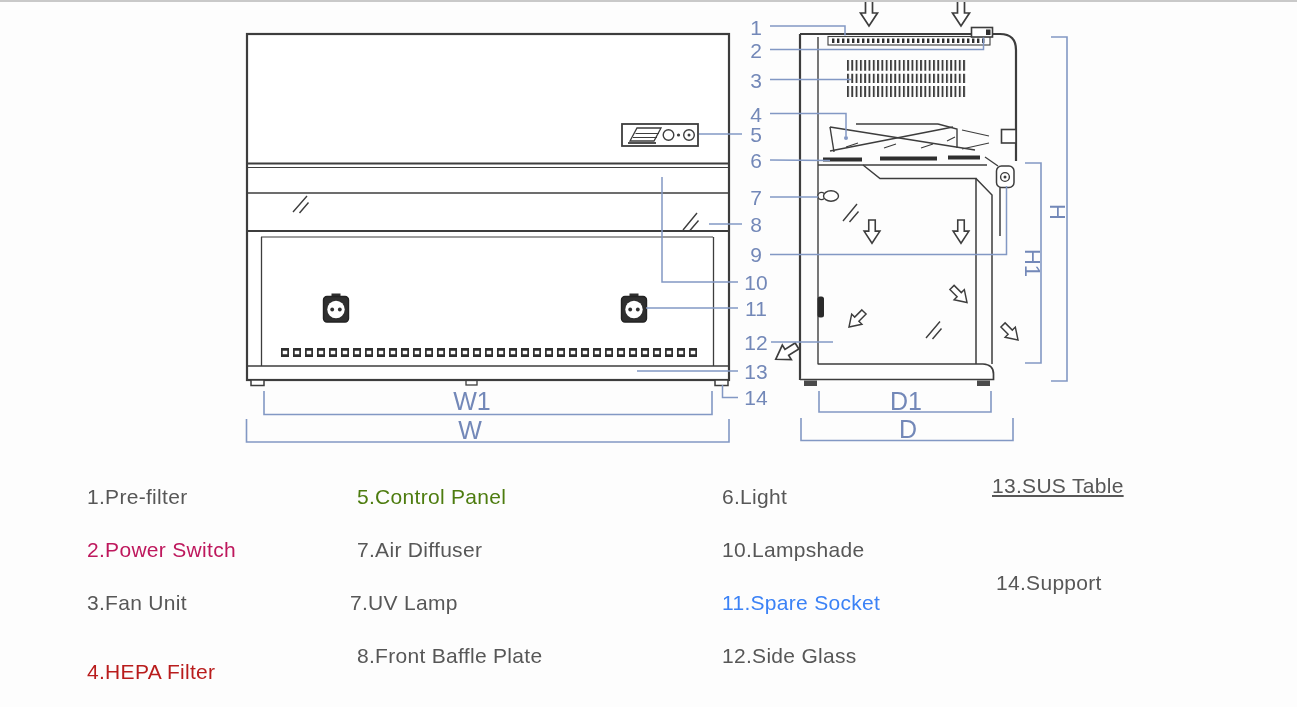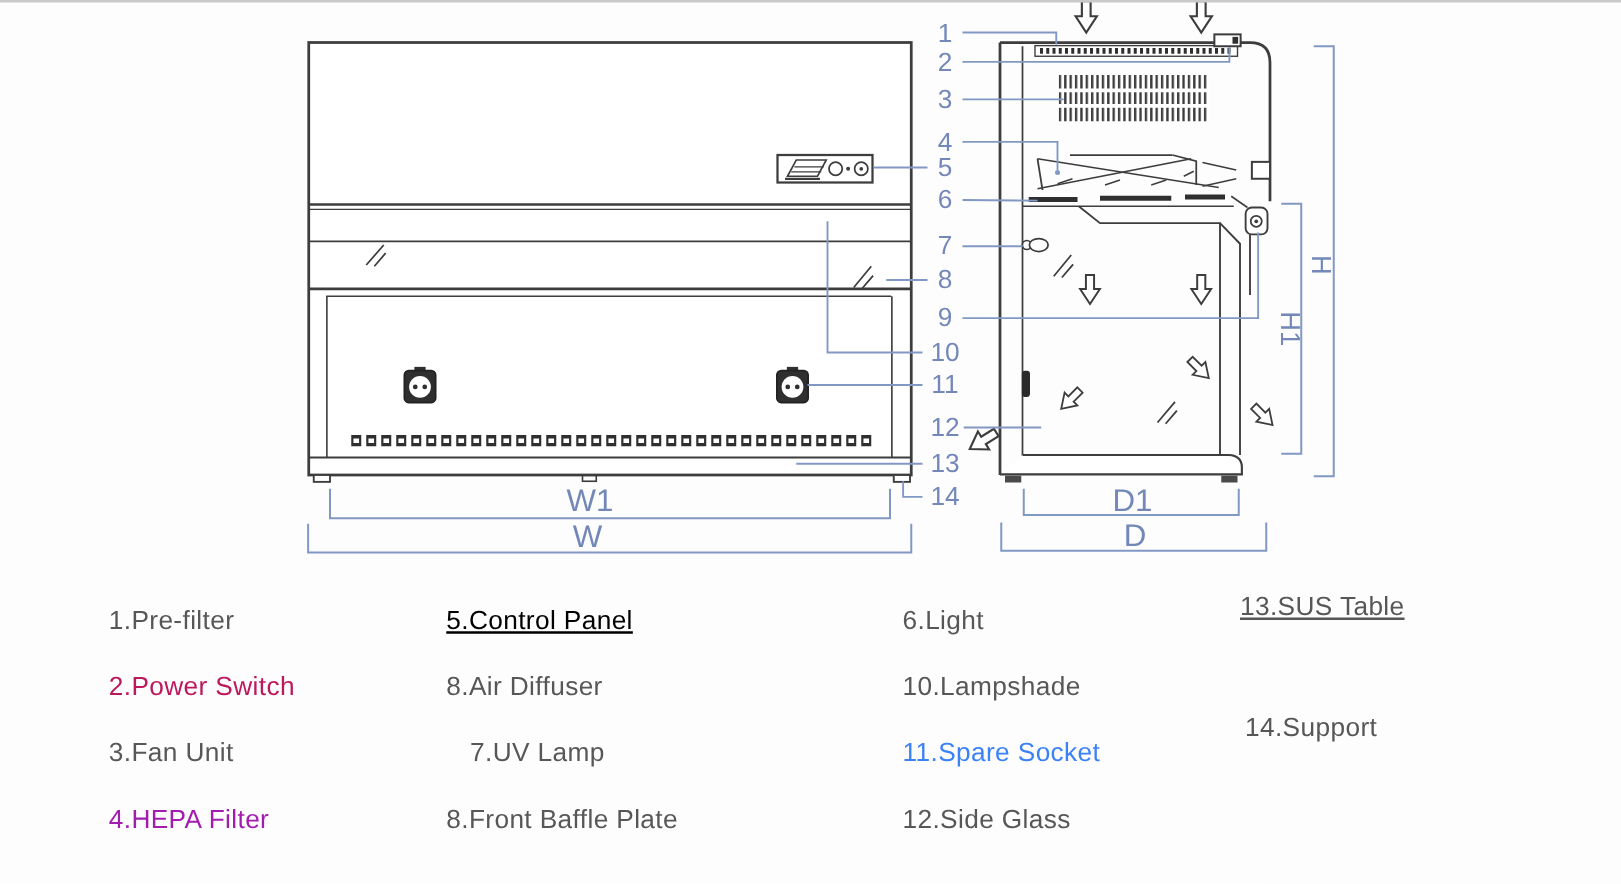--- a/index.html
+++ b/index.html
@@ -209,24 +209,24 @@
         <text x="908" y="429" fill="#7388b8" text-anchor="middle" dominant-baseline="central" class="dim-label">D</text>
         <text x="1057" y="212" fill="#7388b8" text-anchor="middle" dominant-baseline="central" class="dim-label-v" transform="rotate(90 1057 212)">H</text>
         <text x="1032" y="263" fill="#7388b8" text-anchor="middle" dominant-baseline="central" class="dim-label-v" transform="rotate(90 1032 263)">H1</text>
       </g>
   </svg>
 
   <div id="legend">
       <div class="legend-item" style="left: 87px; top: 485px; color: rgb(87, 87, 87);">1.Pre-filter</div>
       <div class="legend-item" style="left: 87px; top: 538px; color: #be185d;">2.Power Switch</div>
       <div class="legend-item" style="left: 87px; top: 591px; color: rgb(87, 87, 87);">3.Fan Unit</div>
-      <div class="legend-item" style="left: 87px; top: 644px; color: #a21caf;">4.HEPA Filter</div>
-      <div class="legend-item" style="left: 357px; top: 485px; color: #000000; text-decoration: underline;">5.Control Panel</div>
-      <div class="legend-item" style="left: 357px; top: 538px; color: rgb(87, 87, 87);">8.Air Diffuser</div>
-      <div class="legend-item" style="left: 376px; top: 591px; color: rgb(87, 87, 87);">7.UV Lamp</div>
+      <div class="legend-item" style="left: 87px; top: 660px; color: #b91c1c;">4.HEPA Filter</div>
+      <div class="legend-item" style="left: 357px; top: 485px; color: #4d7c0f;">5.Control Panel</div>
+      <div class="legend-item" style="left: 357px; top: 538px; color: rgb(87, 87, 87);">7.Air Diffuser</div>
+      <div class="legend-item" style="left: 350px; top: 591px; color: rgb(87, 87, 87);">7.UV Lamp</div>
       <div class="legend-item" style="left: 357px; top: 644px; color: rgb(87, 87, 87);">8.Front Baffle Plate</div>
       <div class="legend-item" style="left: 722px; top: 485px; color: rgb(87, 87, 87);">6.Light</div>
       <div class="legend-item" style="left: 722px; top: 538px; color: rgb(87, 87, 87); text-align: right;">10.Lampshade</div>
       <div class="legend-item" style="left: 722px; top: 591px; color: #3b82f6;">11.Spare Socket</div>
       <div class="legend-item" style="left: 722px; top: 644px; color: rgb(87, 87, 87); text-align: center;">12.Side Glass</div>
       <div class="legend-item" style="left: 992px; top: 474px; color: rgb(87, 87, 87); text-decoration: underline;">13.SUS Table</div>
       <div class="legend-item" style="left: 996px; top: 527px; color: rgb(87, 87, 87); margin-top: 44px;">14.Support</div>
     </div>
 </div>
 

